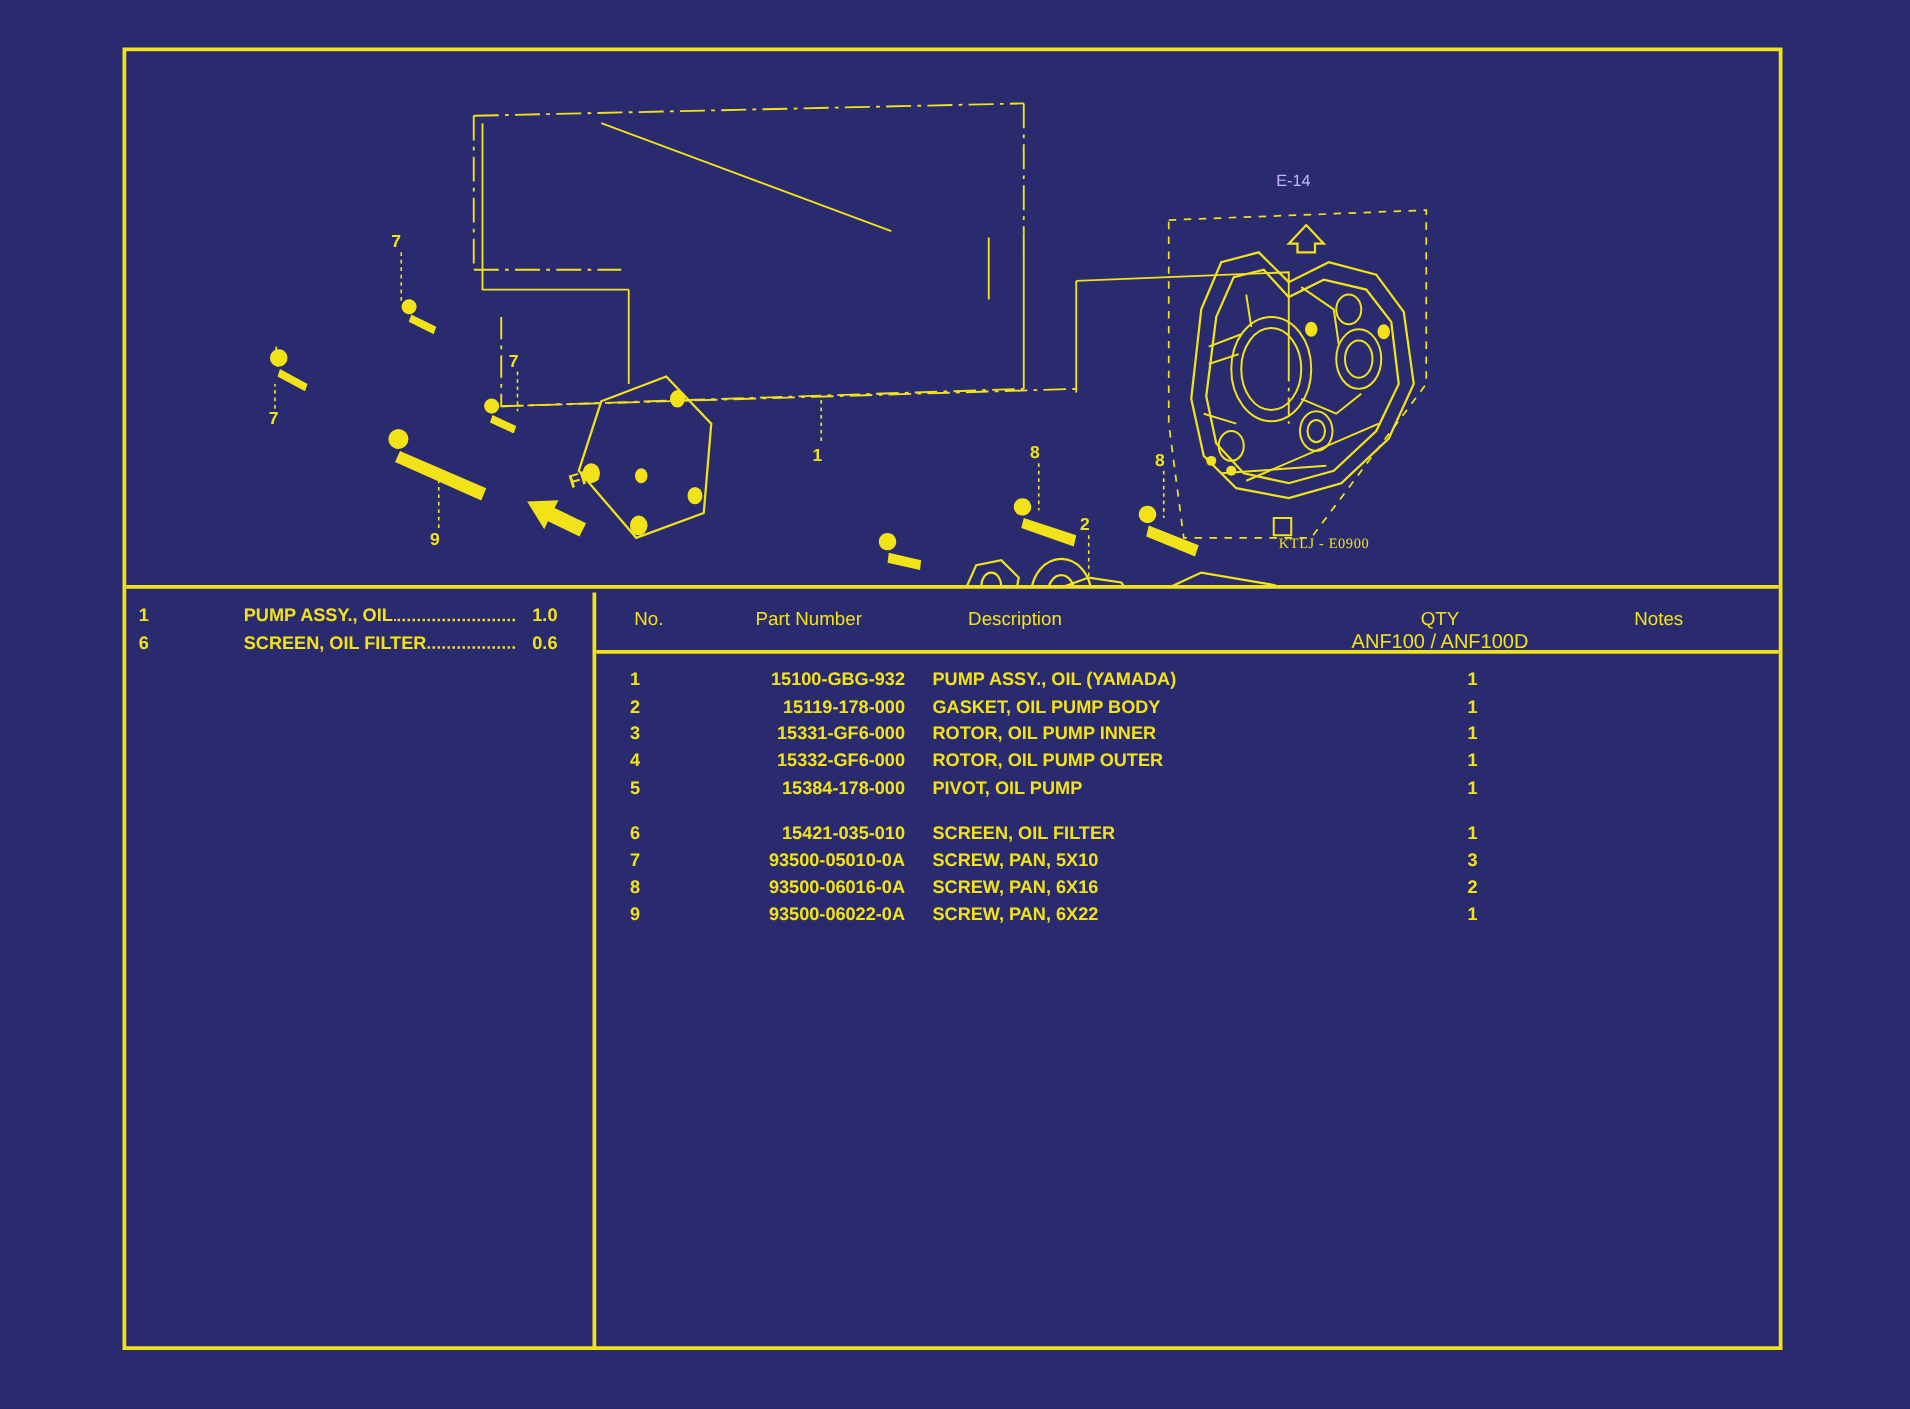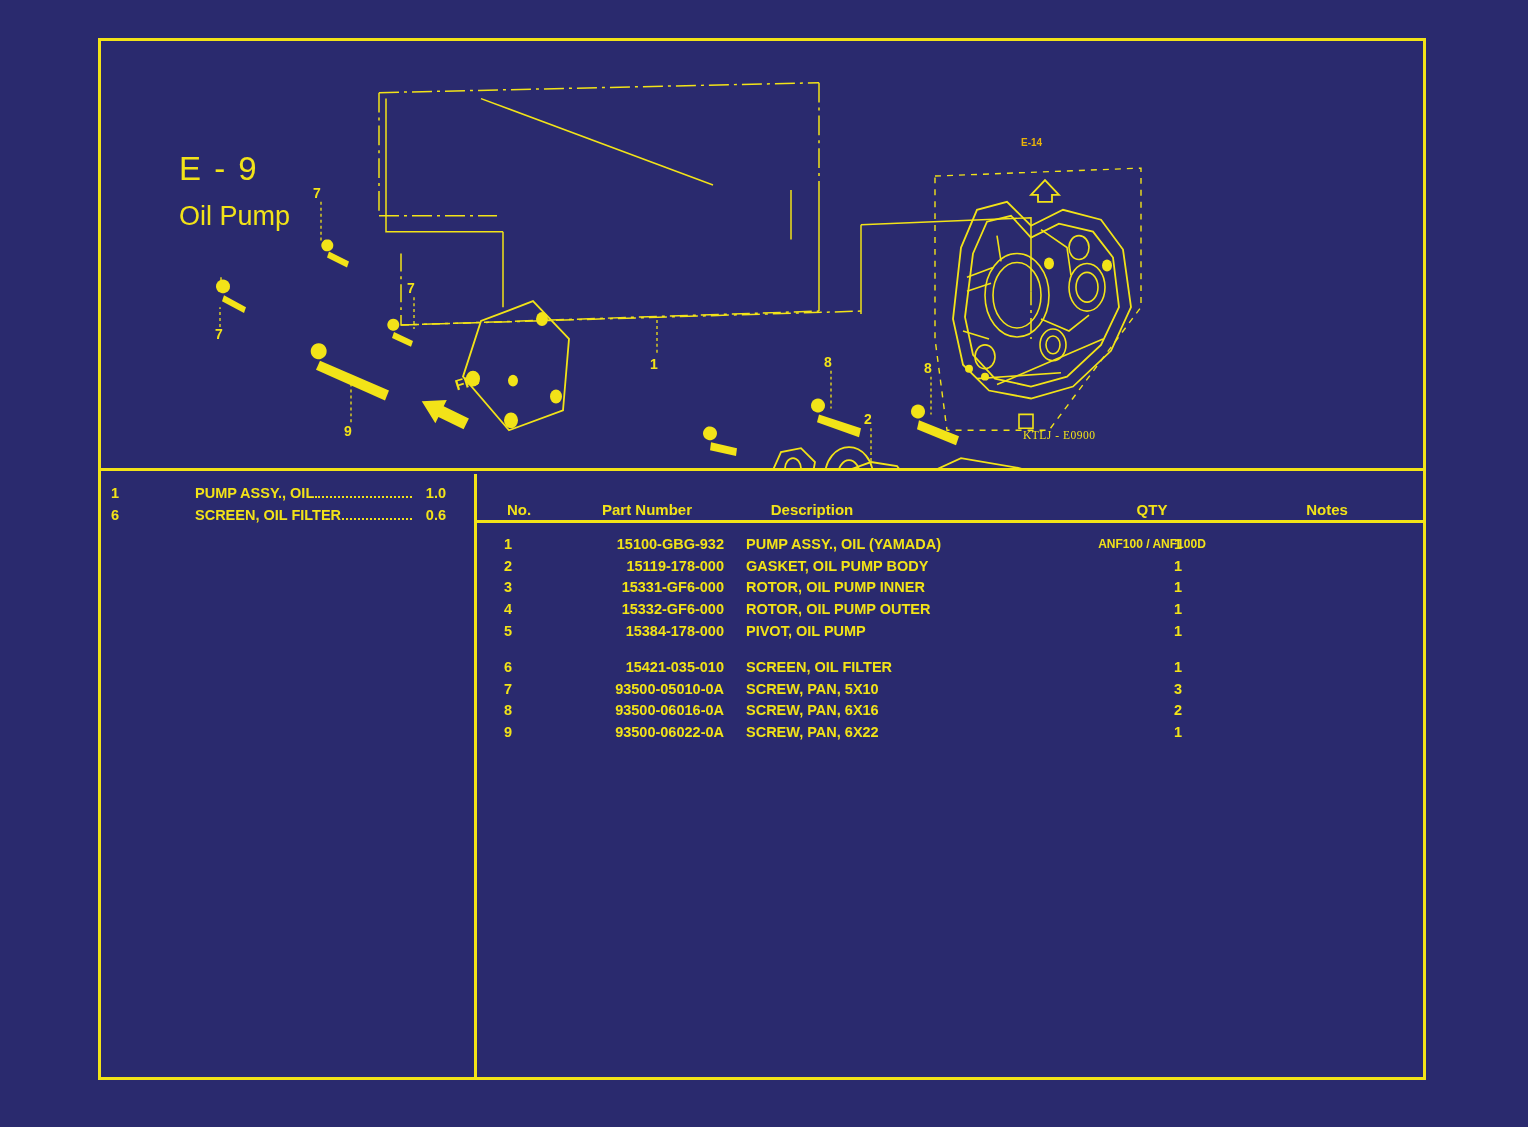--- a/index.html
+++ b/index.html
@@ -93,30 +93,30 @@
     flex:1;
     border-bottom:2px dotted #f2e318;
     margin:0 4px 4px 1px;
     min-width:10px;
   }
   .srow .sfrt{ width:30px; text-align:right; }
 
   
   #parts-hdr{ color:#f2e318; }
   #parts-hdr .h{
-    position:absolute; top:27px;
-    font-size:15px; font-weight:bold;
+    position:absolute; top:13px;
+    font-size:15px; font-weight:normal;
     text-align:center;
   }
   #h-no{ left:22px; width:40px; }
   #h-pn{ left:80px; width:180px; }
   #h-desc{ left:245px; width:180px; }
   #h-qty{ left:575px; width:200px; top:7px; }
   #h-qty .q1{ display:block; font-size:15px; }
-  #h-qty .q2{ display:block; font-size:12px; margin-top:19px; }
+  #h-qty .q2{ display:block; font-size:16px; margin-top:1px; }
   #h-notes{ left:780px; width:140px; }
 
   
   #parts-rows{ padding-top:10px; color:#f2e318; }
   .prow{
     display:flex;
     font-size:14.5px; font-weight:bold;
     height:21.8px; align-items:center;
   }
   .prow.spacer{ height:14px; }
@@ -127,24 +127,20 @@
   .prow .c-notes{ flex:1; }
 </style>
 </head>
 <body>
 
 <div id="page">
   <div id="frame">
 
     <div id="illustration">
 
-      <div id="title-block">
-        <div id="title-code">E - 9</div>
-        <div id="title-name">Oil Pump</div>
-      </div>
 
       <svg id="svg-diagram" viewBox="0 0 1322 430" preserveAspectRatio="none">
         <g stroke="#f2e318" fill="none" stroke-width="1.6">
 
           <g stroke-dasharray="20,5,3,5" stroke-width="1.5">
             <path d="M278 52 L718 42"></path>
             <path d="M278 52 L278 176"></path>
             <path d="M718 42 L718 146"></path>
             <path d="M278 176 L396 176"></path>
           </g>
@@ -331,21 +327,21 @@
 
           <g stroke-width="1.8">
             <path d="M726 536 L774 500 L828 504 L842 528 L794 566 L740 562 z"></path>
             <path d="M742 534 L780 508 L820 512 L828 528 L792 554 L750 550 z"></path>
           </g>
           <path d="M780 596 L780 562" stroke-dasharray="3,3" stroke-width="1.3"></path>
           <text x="773" y="612" fill="#f2e318" font-size="14" font-weight="bold" font-family="Liberation Sans, sans-serif" stroke="none">6</text>
         </g>
       </svg>
 
-      <div style="position:absolute;left:920px;top:96px;color:#eab308;font-size:10px;font-weight:bold;">E-14</div>
+      <div style="position:absolute;left:920px;top:96px;color:#c4b5fd;font-size:13px;font-weight:normal;">E-14</div>
 
       <div style="position:absolute;left:922px;top:388px;color:#f2e318;font-size:11.5px;letter-spacing:0.5px;font-family:'Liberation Serif',serif;">KTLJ - E0900</div>
     </div>
 
     <div id="tables">
 
       <div id="service-panel">
         <div id="service-rows">
             <div class="srow">
               <span class="sno">1</span>

